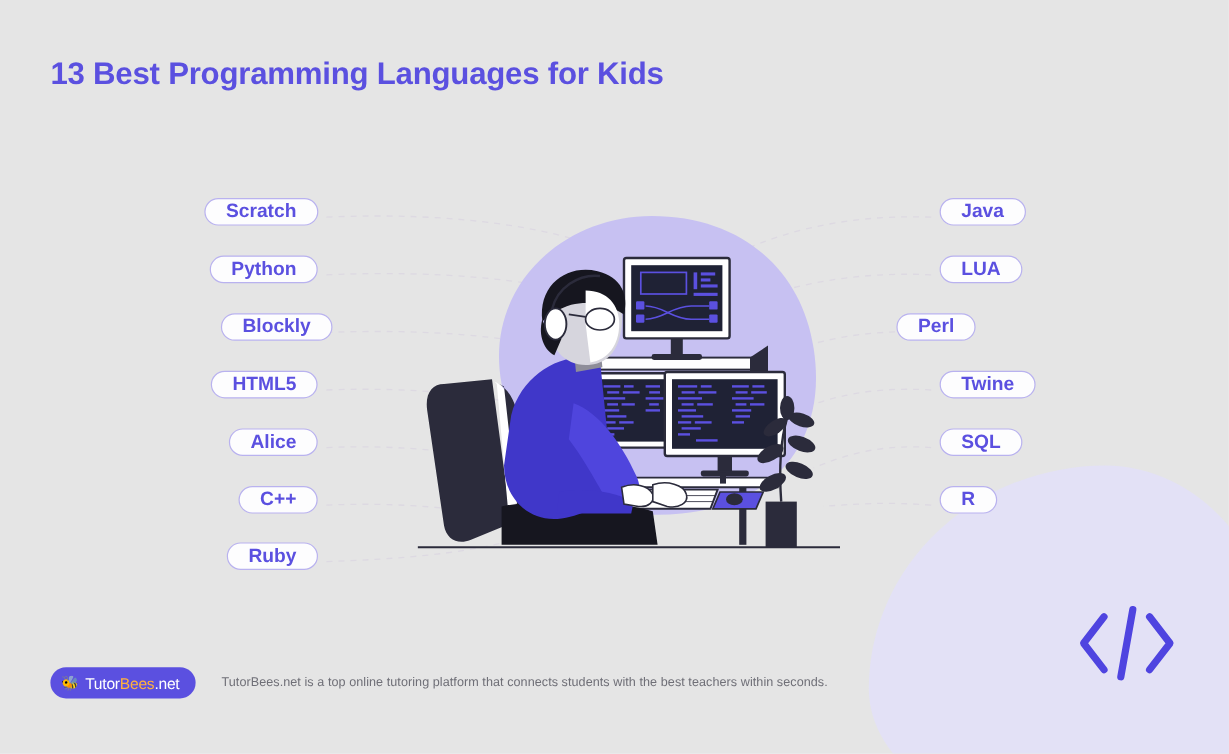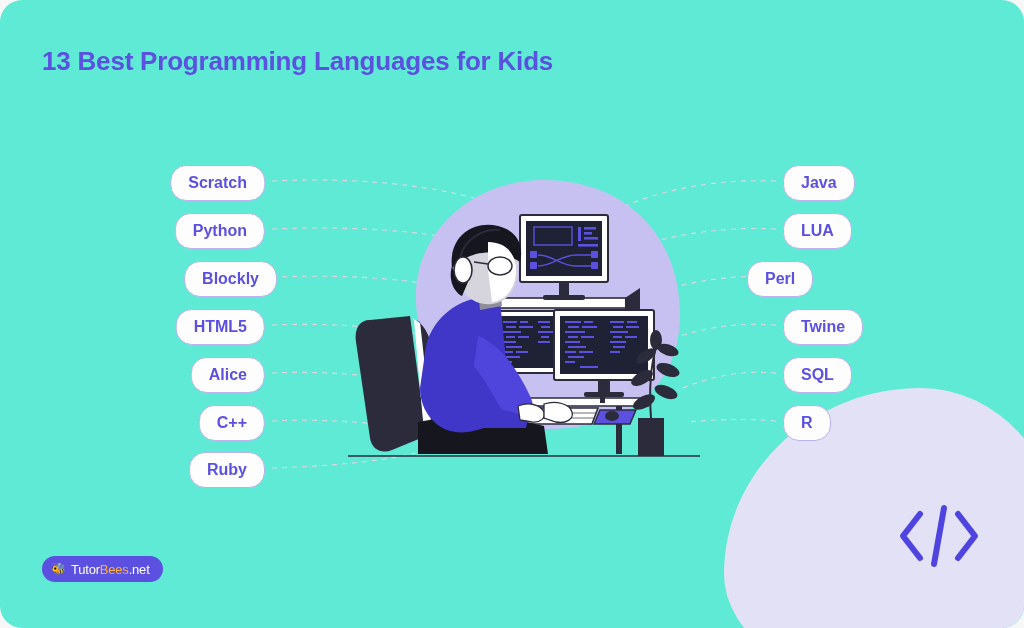--- a/index.html
+++ b/index.html
@@ -11,23 +11,22 @@
     height: 628px;
     background: #f7f7f8;
     font-family: "Liberation Sans", sans-serif;
     overflow: hidden;
     position: relative;
   }
   #infographic {
     position: relative;
     width: 1024px;
     height: 628px;
-    background: #5eead4;
+    background: #e5e5e5;
     overflow: hidden;
-    border-radius: 22px;
   }
 
   
   .corner-blob {
     position: absolute;
     right: -40px;
     bottom: -60px;
     width: 340px;
     height: 300px;
     background: #e3e1f6;
@@ -54,21 +53,21 @@
     letter-spacing: -0.2px;
     z-index: 5;
   }
 
   
   .pill {
     position: absolute;
     display: inline-flex;
     align-items: center;
     justify-content: center;
-    height: 36px;
+    height: 23px;
     padding: 0 17px;
     border: 1.4px solid #b9b2ef;
     border-radius: 16px;
     background: #fdfdfe;
     color: #5b50e0;
     font-size: 16px;
     font-weight: bold;
     white-space: nowrap;
     box-sizing: border-box;
     z-index: 4;
@@ -337,15 +336,16 @@
       <div class="pill" style="left: 783px; top: 309px;">Twine</div>
       <div class="pill" style="left: 783px; top: 357px; text-align: right;">SQL</div>
       <div class="pill" style="left: 783px; top: 405px;">R</div>
     </div>
 
   <div class="footer">
     <div class="brand-badge">
       <span class="brand-bee">🐝</span>
       <span class="brand-text"><span>Tutor</span><span class="accent">Bees</span><span>.net</span></span>
     </div>
+    <div class="footer-tagline">TutorBees.net is a top online tutoring platform that connects students with the best teachers within seconds.</div>
   </div>
 
 </div>
 
 </body></html>

